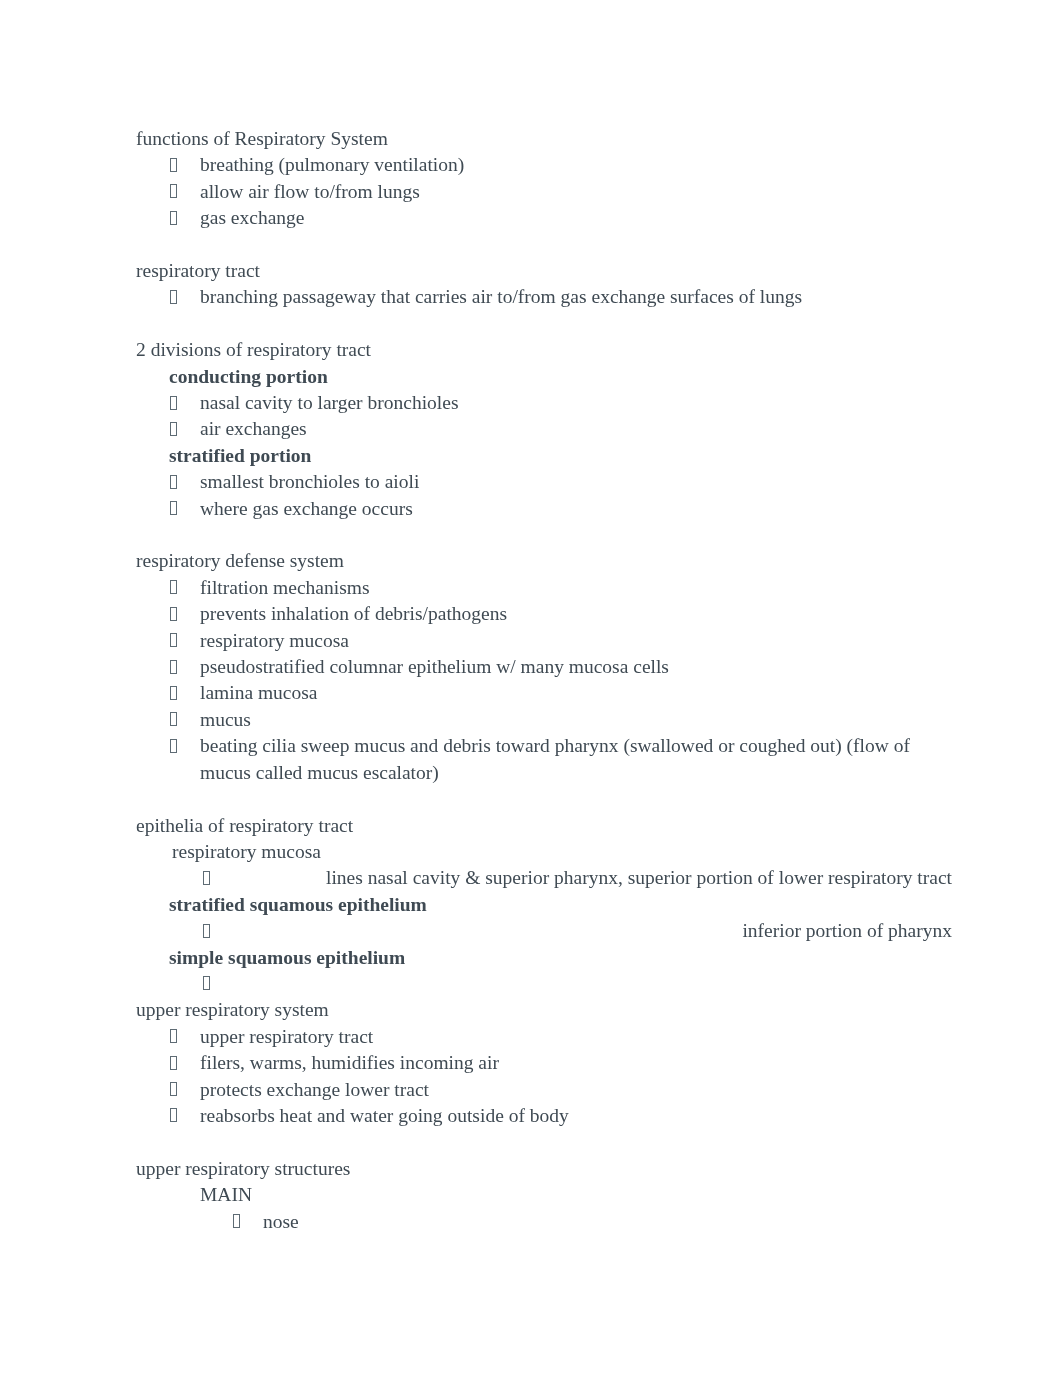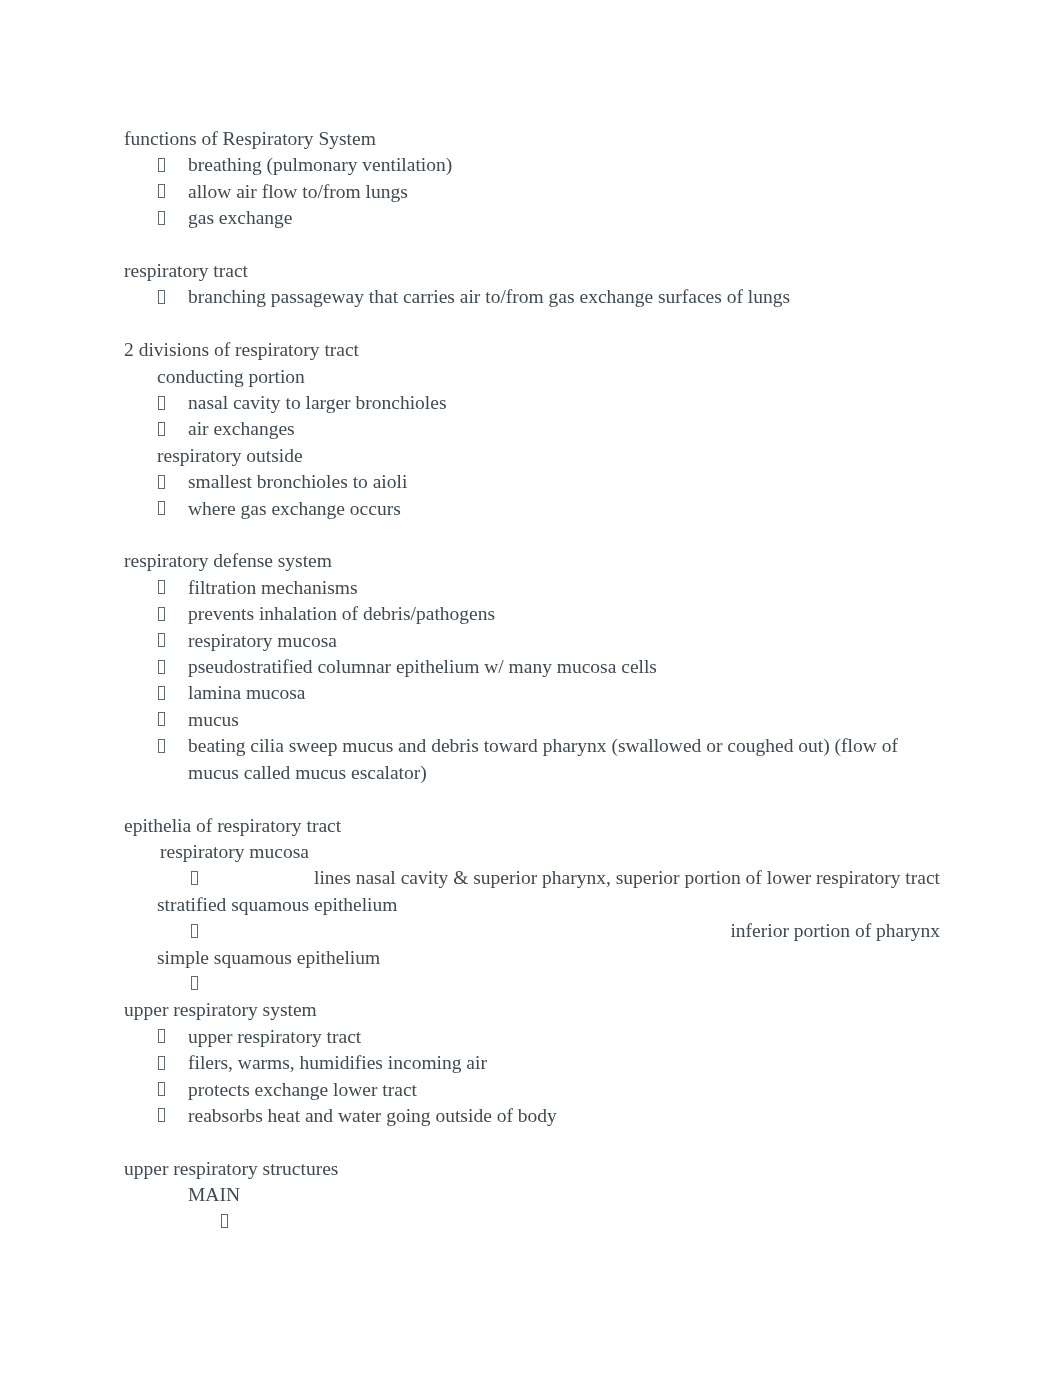--- a/index.html
+++ b/index.html
@@ -21,21 +21,21 @@
     width: 1062px;
     height: 1377px;
     background: #ffffff;
     box-sizing: border-box;
     padding: 0;
     overflow: hidden;
   }
 
   .doc-body {
     position: absolute;
-    left: 124px;
+    left: 136px;
     top: 126px;
     width: 816px;
   }
 
   
   .line {
     font-size: 19.5px;
     line-height: 26.4px;
     white-space: normal;
     color: #3f4a53;
@@ -49,20 +49,21 @@
   }
 
   
   .lvl-head {
     margin-left: 0;
   }
 
   
   .lvl-sub {
     margin-left: 33px;
+    font-weight: bold;
   }
   .lvl-sub-a {
     margin-left: 36px;
   }
   
   .lvl-sub2 {
     margin-left: 64px;
   }
 
   
@@ -134,21 +135,21 @@
     <div class="line lvl-head">2 divisions of respiratory tract</div>
     <div class="line lvl-sub">conducting portion</div>
     <div class="line bul">
       <span class="box"></span>
       <span class="txt">nasal cavity to larger bronchioles</span>
     </div>
     <div class="line bul">
       <span class="box"></span>
       <span class="txt">air exchanges</span>
     </div>
-    <div class="line lvl-sub">respiratory outside</div>
+    <div class="line lvl-sub">stratified portion</div>
     <div class="line bul">
       <span class="box"></span>
       <span class="txt">smallest bronchioles to aioli</span>
     </div>
     <div class="line bul">
       <span class="box"></span>
       <span class="txt">where gas exchange occurs</span>
     </div>
 
     <div class="blank">&nbsp;</div>
@@ -220,16 +221,17 @@
       <span class="box"></span>
       <span class="txt">reabsorbs heat and water going outside of body</span>
     </div>
 
     <div class="blank">&nbsp;</div>
 
     <div class="line lvl-head">upper respiratory structures</div>
     <div class="line lvl-sub2">MAIN</div>
     <div class="line bul bul-dd">
       <span class="box"></span>
+      <span class="txt">nose</span>
     </div>
 
   </div>
 </div>
 
 </body></html>

